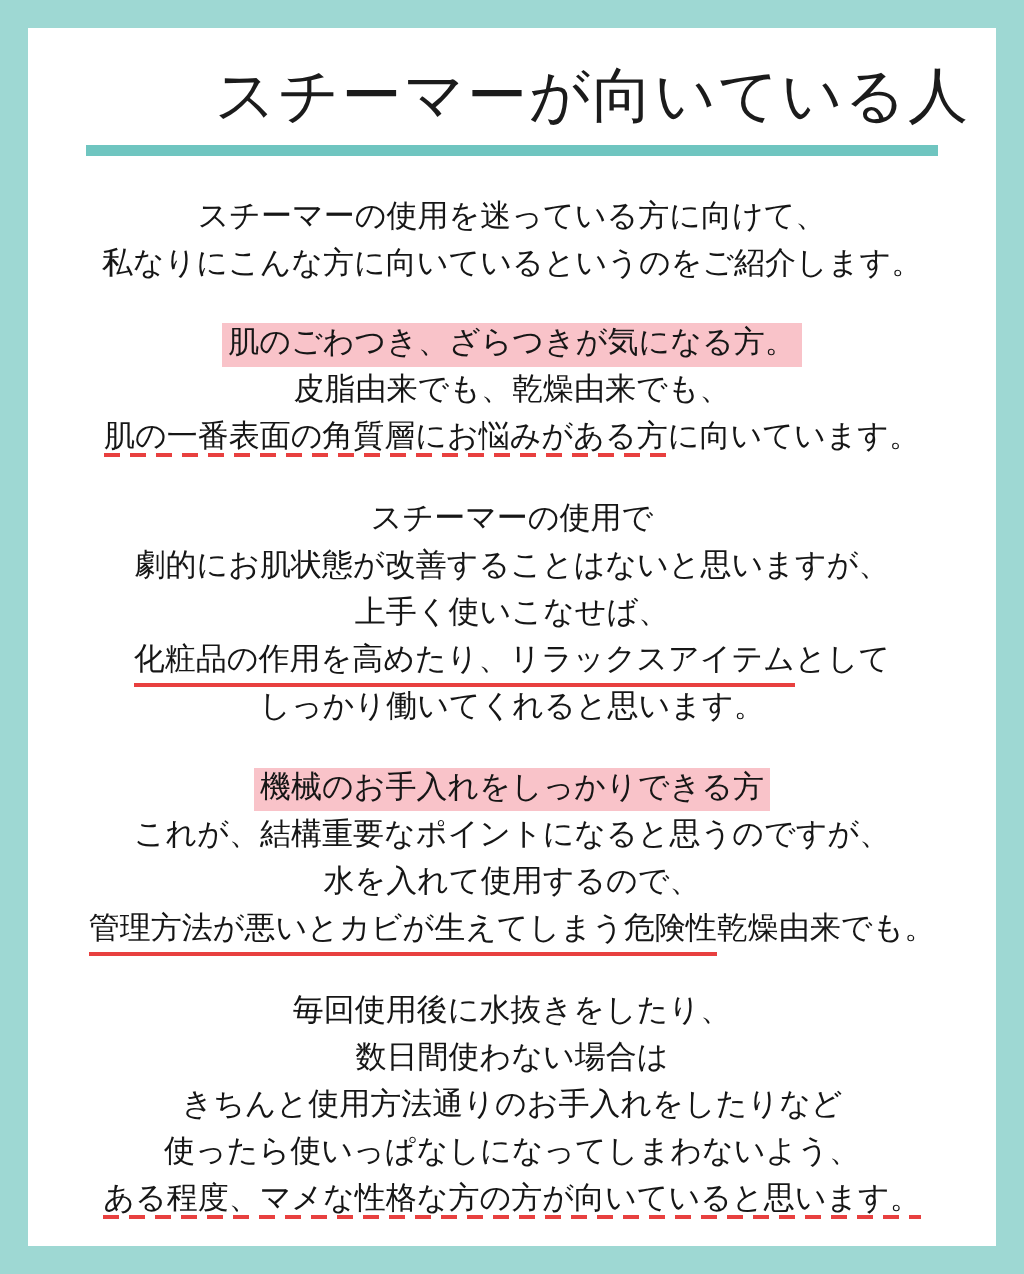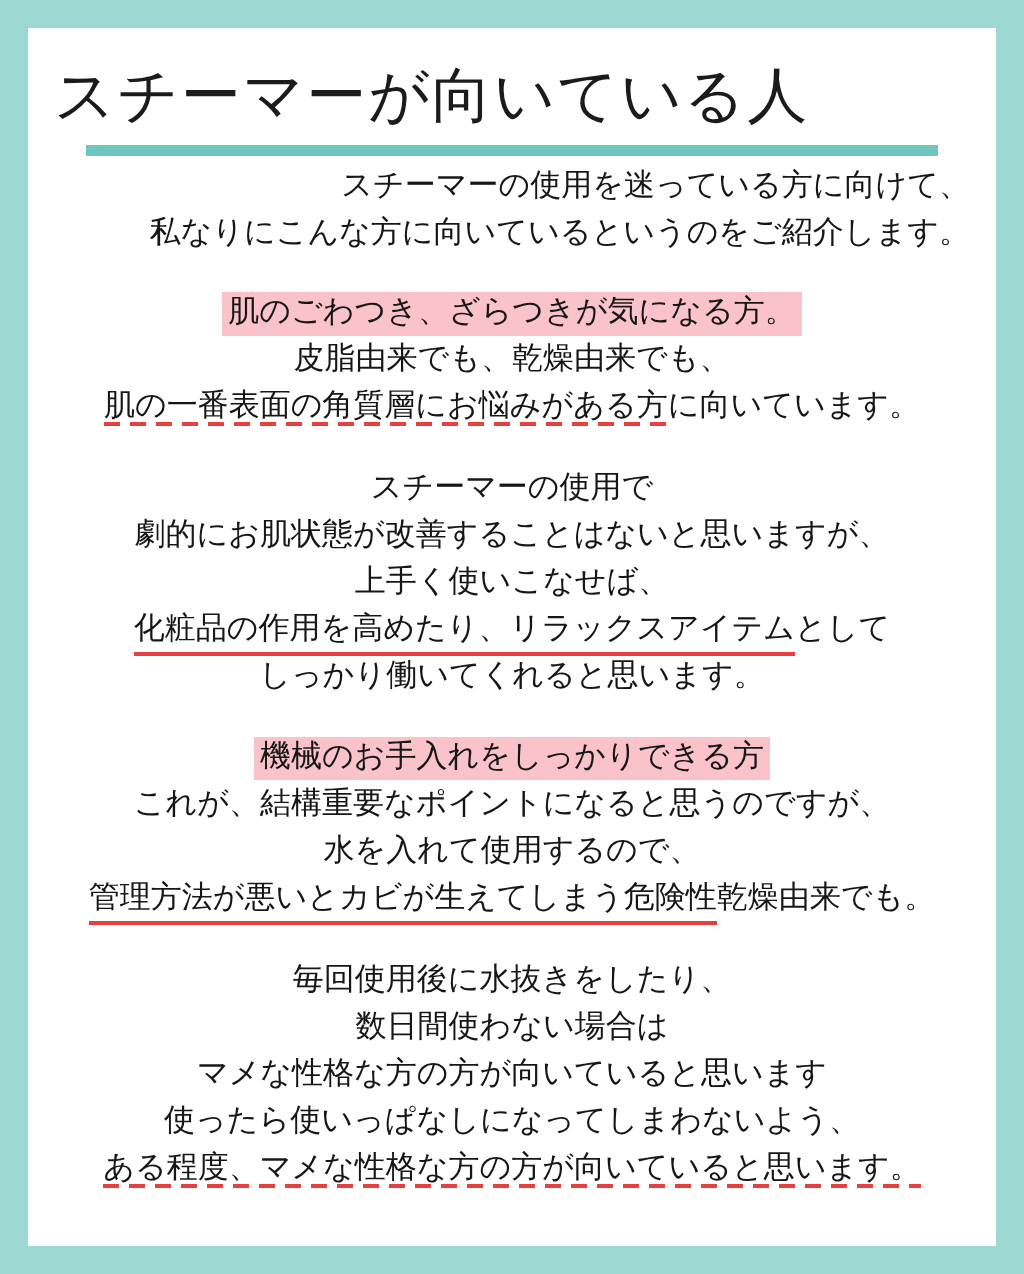--- a/index.html
+++ b/index.html
@@ -17,21 +17,21 @@
     position: absolute;
     left: 28px;
     top: 28px;
     width: 968px;
     height: 1218px;
     background: #ffffff;
     box-sizing: border-box;
     padding: 30px 26px 20px 26px;
   }
   .title {
-    text-align: left;
+    text-align: right;
     font-size: 60px;
     line-height: 1.15;
     letter-spacing: 2px;
     color: #1b1b1b;
     font-weight: 400;
     margin: 4px 0 0 0;
     white-space: nowrap;
   }
   .title-rule {
     width: 852px;
@@ -39,22 +39,21 @@
     background: #6fc5c0;
     margin: 14px auto 0 auto;
   }
   .block {
     text-align: center;
     color: #161616;
     font-size: 31px;
     line-height: 1.52;
   }
   .block.intro {
-    margin-top: 5px;
-    text-align: right;
+    margin-top: 36px;
   }
   .block.sect {
     margin-top: 34px;
     font-family: Liberation Mono, monospace;
   }
   .line {
     white-space: nowrap;
     display: block;
   }
   .hl {
@@ -108,18 +107,18 @@
   <div class="block sect">
     <span class="line"><span class="hl">機械のお手入れをしっかりできる方</span></span>
     <span class="line">これが、結構重要なポイントになると思うのですが、</span>
     <span class="line">水を入れて使用するので、</span>
     <span class="line"><span class="u-solid">管理方法が悪いとカビが生えてしまう危険性</span><span>乾燥由来でも。</span></span>
   </div>
 
   <div class="block sect">
     <span class="line">毎回使用後に水抜きをしたり、</span>
     <span class="line">数日間使わない場合は</span>
-    <span class="line">マメな性格な方の方が向いていると思います</span>
+    <span class="line">きちんと使用方法通りのお手入れをしたりなど</span>
     <span class="line">使ったら使いっぱなしになってしまわないよう、</span>
     <span class="line"><span class="u-dash">ある程度、マメな性格な方の方が向いていると思います。</span></span>
   </div>
 
 </div>
 
 </body></html>

